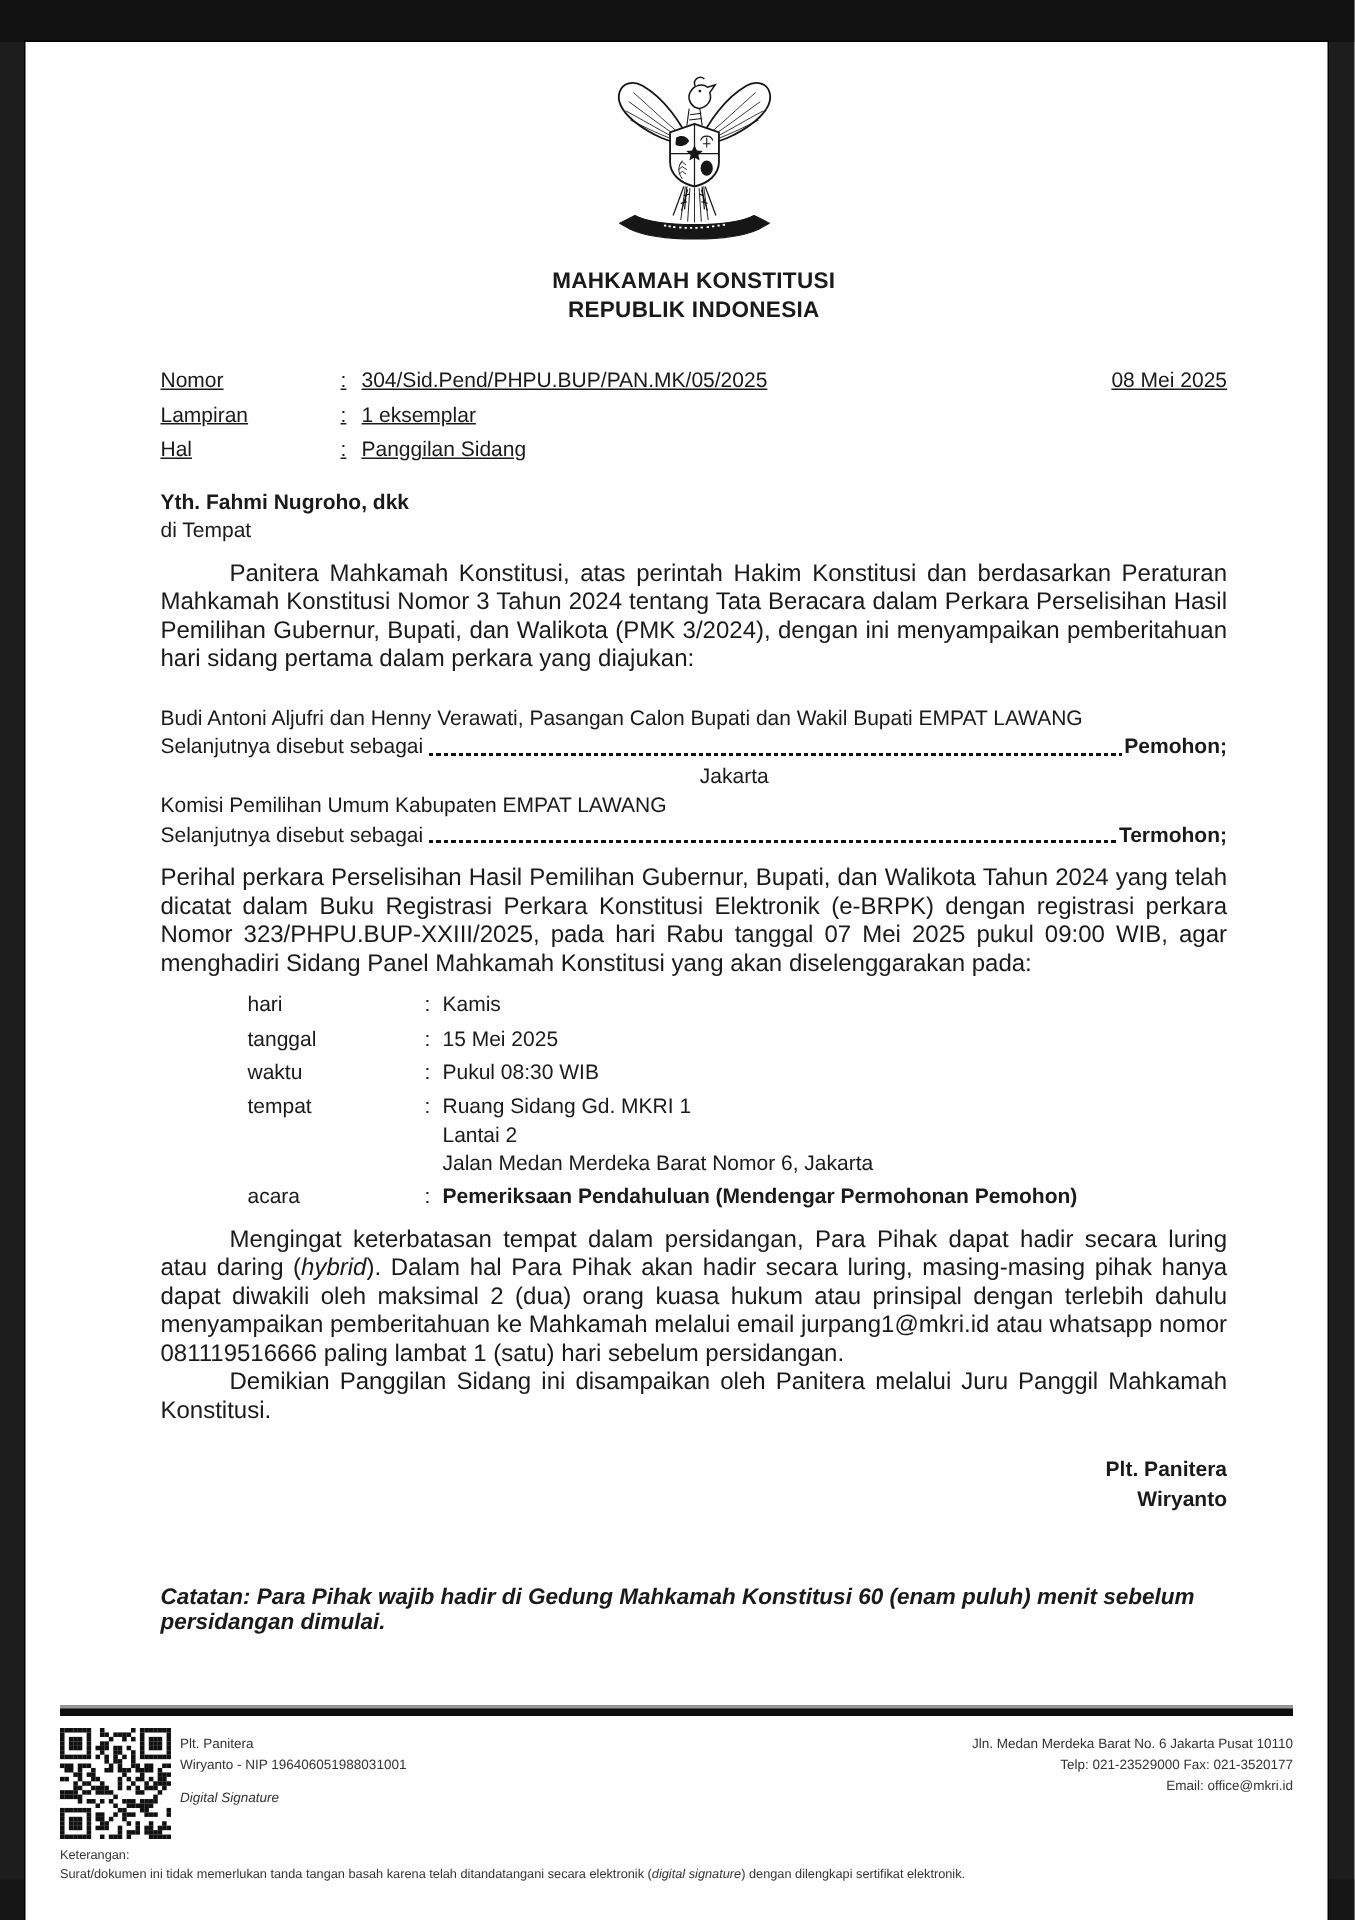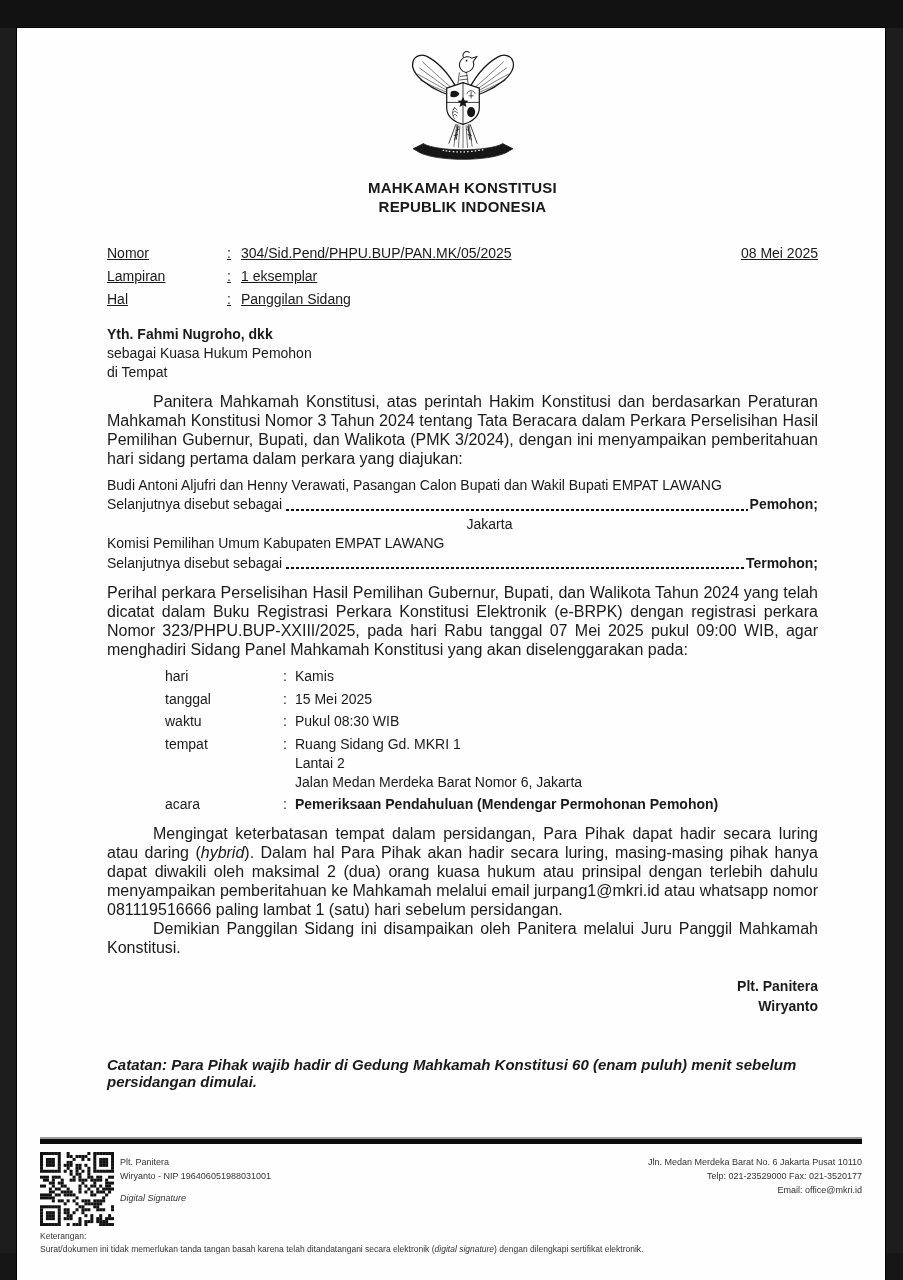--- a/index.html
+++ b/index.html
@@ -21,21 +21,21 @@
   .meta{margin-top:26px;font-size:14px;}
   .meta-row{display:flex;line-height:23px;text-decoration:underline;}
   .m-label{width:120px;}
   .m-colon{width:14px;}
   .m-date{margin-left:auto;}
   .addressee{margin-top:14px;font-size:14px;line-height:19px;}
   .addressee .bold{font-weight:bold;}
   .para{margin:10px 0 0;font-size:16px;line-height:19px;text-align:justify;}
   .para.indent{text-indent:46px;}
   .para.no-gap{margin-top:0;}
-  .parties{margin-top:8px;font-size:14px;line-height:19.4px;}
+  .parties{margin-top:20px;font-size:14px;line-height:19.4px;}
   .dashline{display:flex;align-items:baseline;}
   .dashline .leader{
     flex:1;height:2px;align-self:flex-end;margin:0 2px 4px 4px;
     background:repeating-linear-gradient(90deg,#111 0 3px,transparent 3px 5px);
   }
   .dashline strong{font-weight:bold;}
   .versus{text-align:center;text-indent:54px;}
   .schedule{margin-top:8px;font-size:14px;}
   .s-row{display:flex;line-height:19px;margin-bottom:3.5px;}
   .s-label{width:118px;margin-left:58px;}
@@ -165,21 +165,20 @@
       </div>
       <div class="meta-row">
         <span class="m-label">Hal</span>
         <span class="m-colon">:</span>
         <span class="m-value">Panggilan Sidang</span>
       </div>
     </div>
 
     <div class="addressee">
       <div class="bold">Yth.  Fahmi Nugroho, dkk</div>
-      <div>sebagai Kuasa Hukum Pemohon</div>
       <div>di Tempat</div>
     </div>
 
     <p class="para indent">Panitera Mahkamah Konstitusi, atas perintah Hakim Konstitusi dan berdasarkan Peraturan Mahkamah Konstitusi Nomor 3 Tahun 2024 tentang Tata Beracara dalam Perkara Perselisihan Hasil Pemilihan Gubernur, Bupati, dan Walikota (PMK 3/2024), dengan ini menyampaikan pemberitahuan hari sidang pertama dalam perkara yang diajukan:</p>
 
     <div class="parties">
       <div>Budi Antoni Aljufri dan Henny Verawati, Pasangan Calon Bupati dan Wakil Bupati EMPAT LAWANG</div>
       <div class="dashline">
         <span>Selanjutnya disebut sebagai</span>
         <span class="leader"></span>

